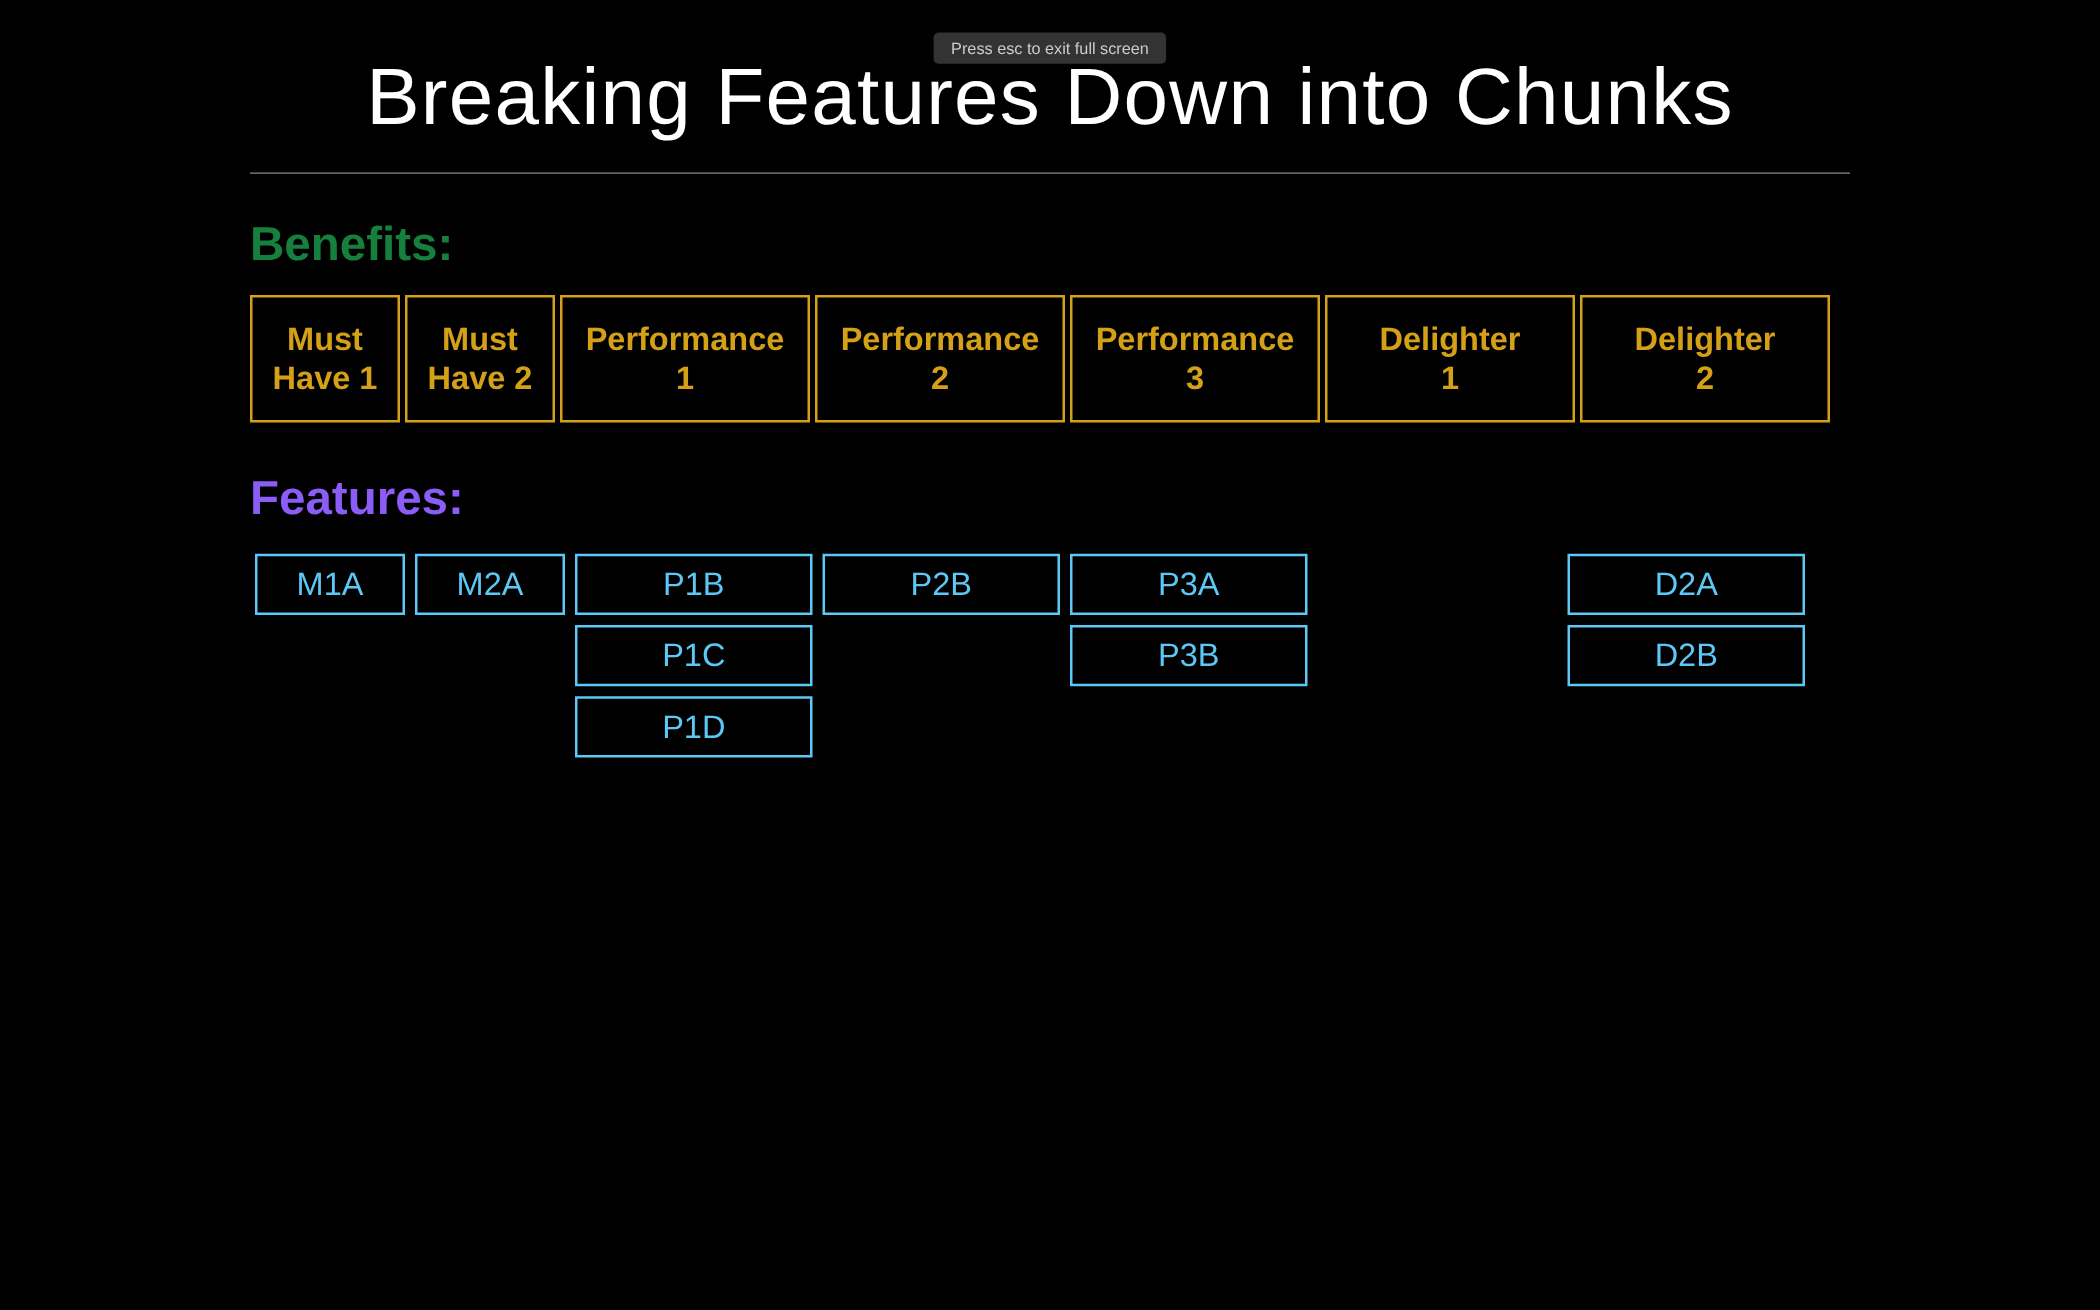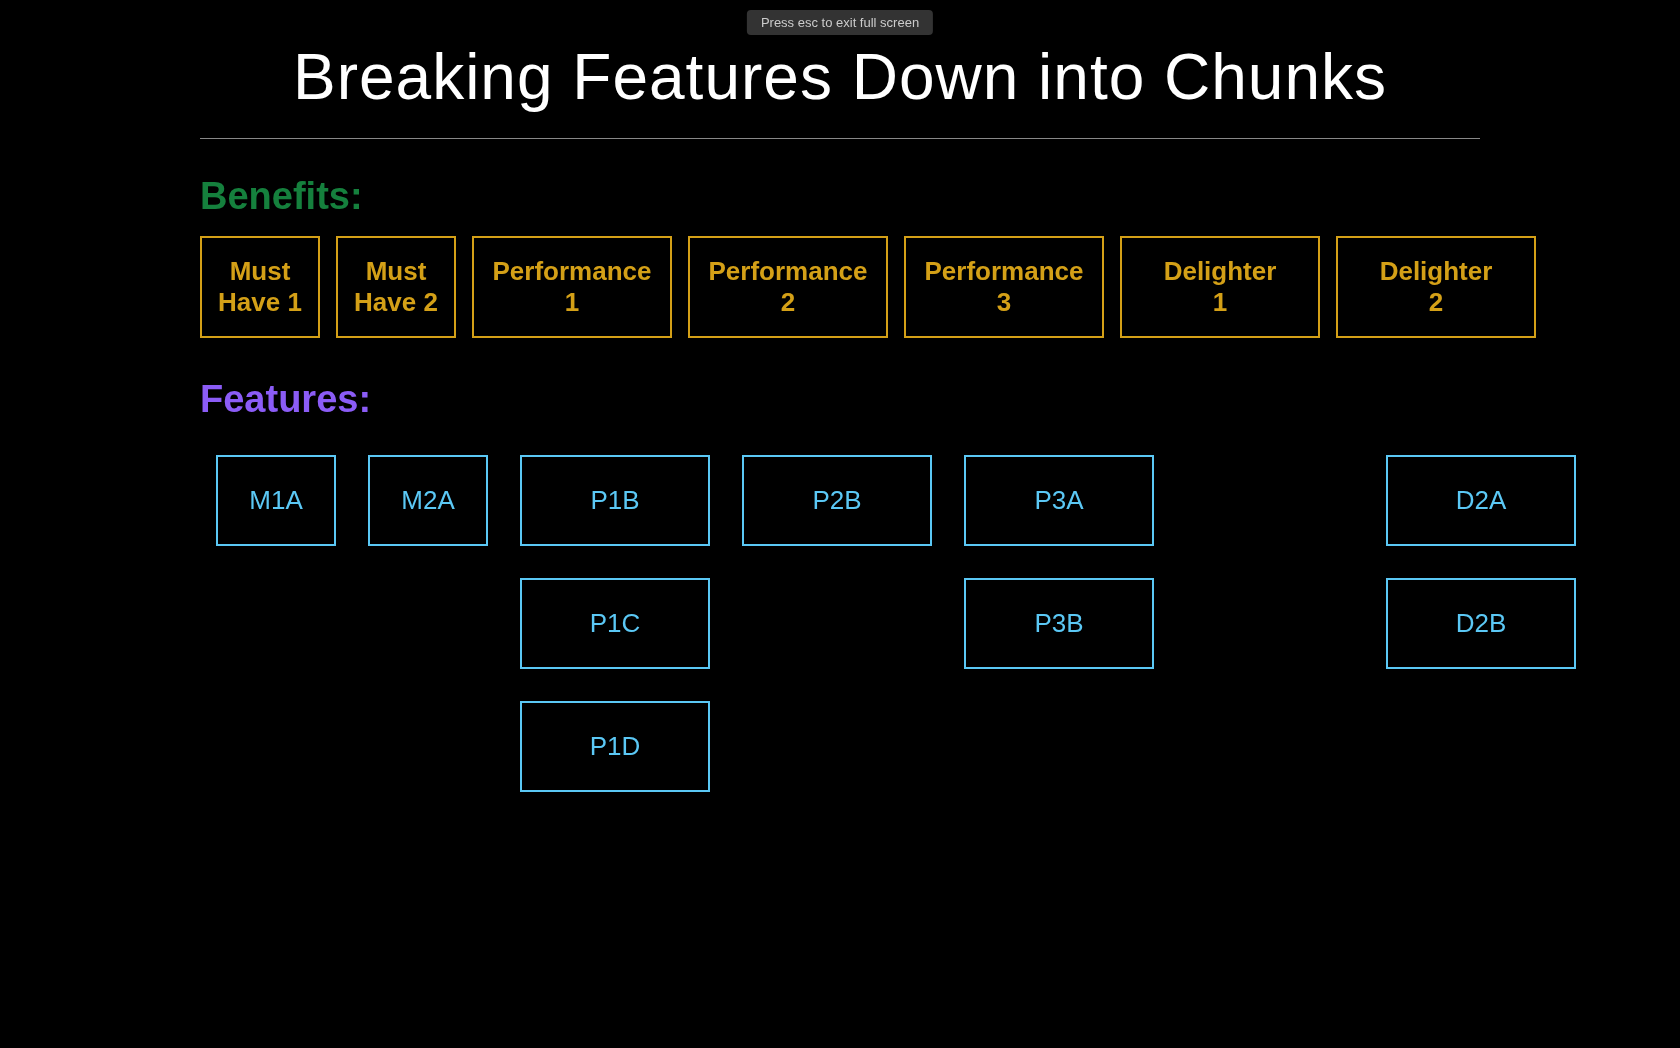--- a/index.html
+++ b/index.html
@@ -49,21 +49,21 @@
     .section-label-features {
       color: #8b5cf6;
       font-size: 38px;
       font-weight: bold;
       margin-bottom: 18px;
     }
 
     .benefits-grid {
       display: flex;
       flex-direction: row;
-      gap: 16px;
+      gap: 4px;
       margin-bottom: 40px;
     }
 
     .benefit-cell {
       border: 2px solid #d4a017;
       color: #d4a017;
       font-size: 26px;
       font-weight: 600;
       text-align: center;
       padding: 18px 10px;
@@ -90,35 +90,35 @@
       flex-direction: column;
       gap: 0px;
     }
 
     .feature-cell {
       border: 2px solid #5bc8f5;
       color: #5bc8f5;
       font-size: 26px;
       font-weight: 500;
       text-align: center;
-      padding: 28px 10px;
-      margin: 16px;
+      padding: 7px 10px;
+      margin: 4px;
       min-width: 120px;
       display: flex;
       align-items: center;
       justify-content: center;
     }
 
     .feature-cell.wide {
       min-width: 190px;
     }
 
     .tooltip-bar {
       position: absolute;
-      top: 10px;
+      top: 26px;
       left: 50%;
       transform: translateX(-50%);
       background: rgba(60,60,60,0.85);
       color: #cccccc;
       font-size: 13px;
       padding: 5px 14px;
       border-radius: 4px;
       white-space: nowrap;
     }
   </style>

